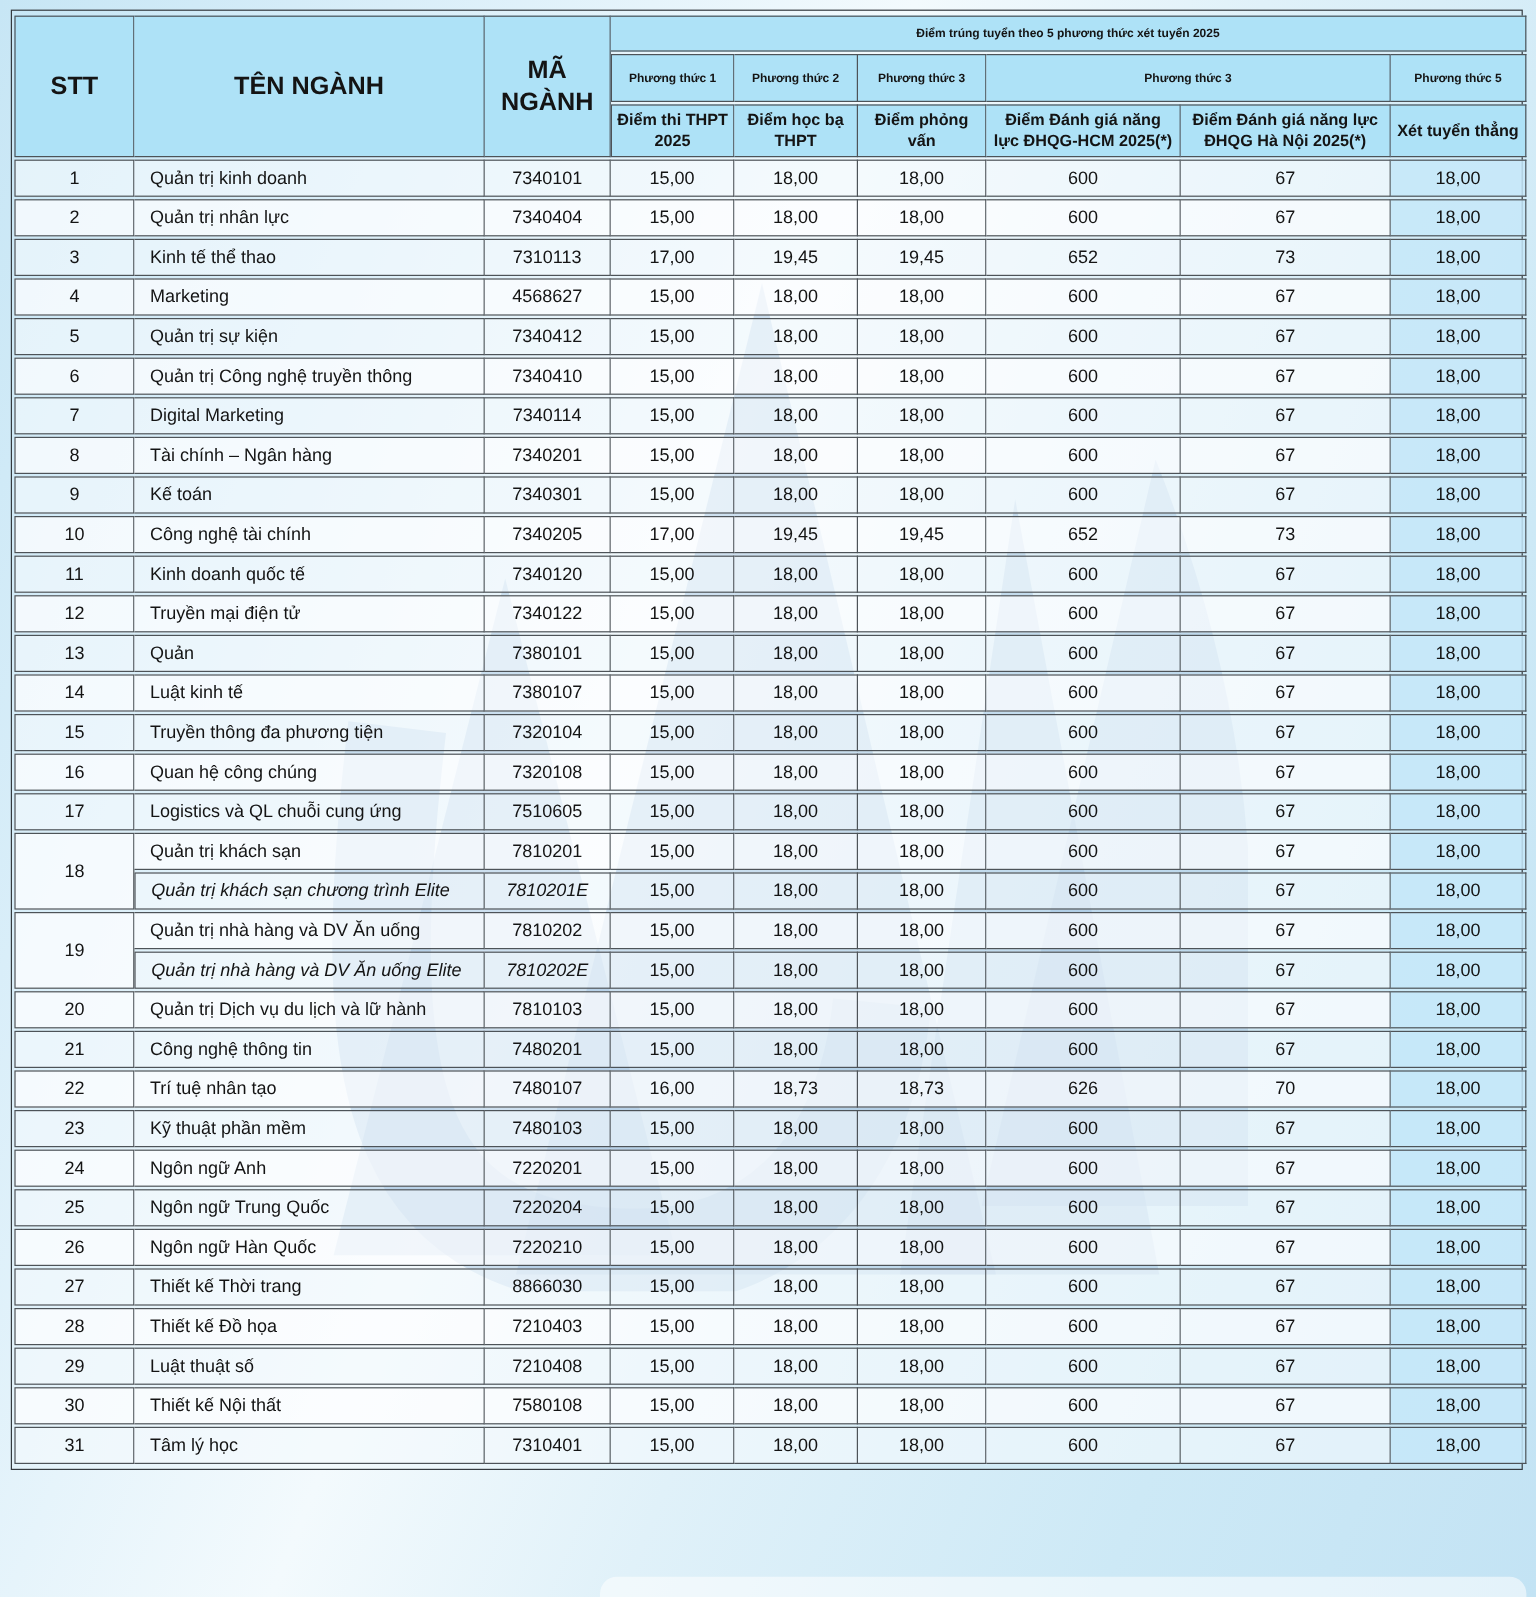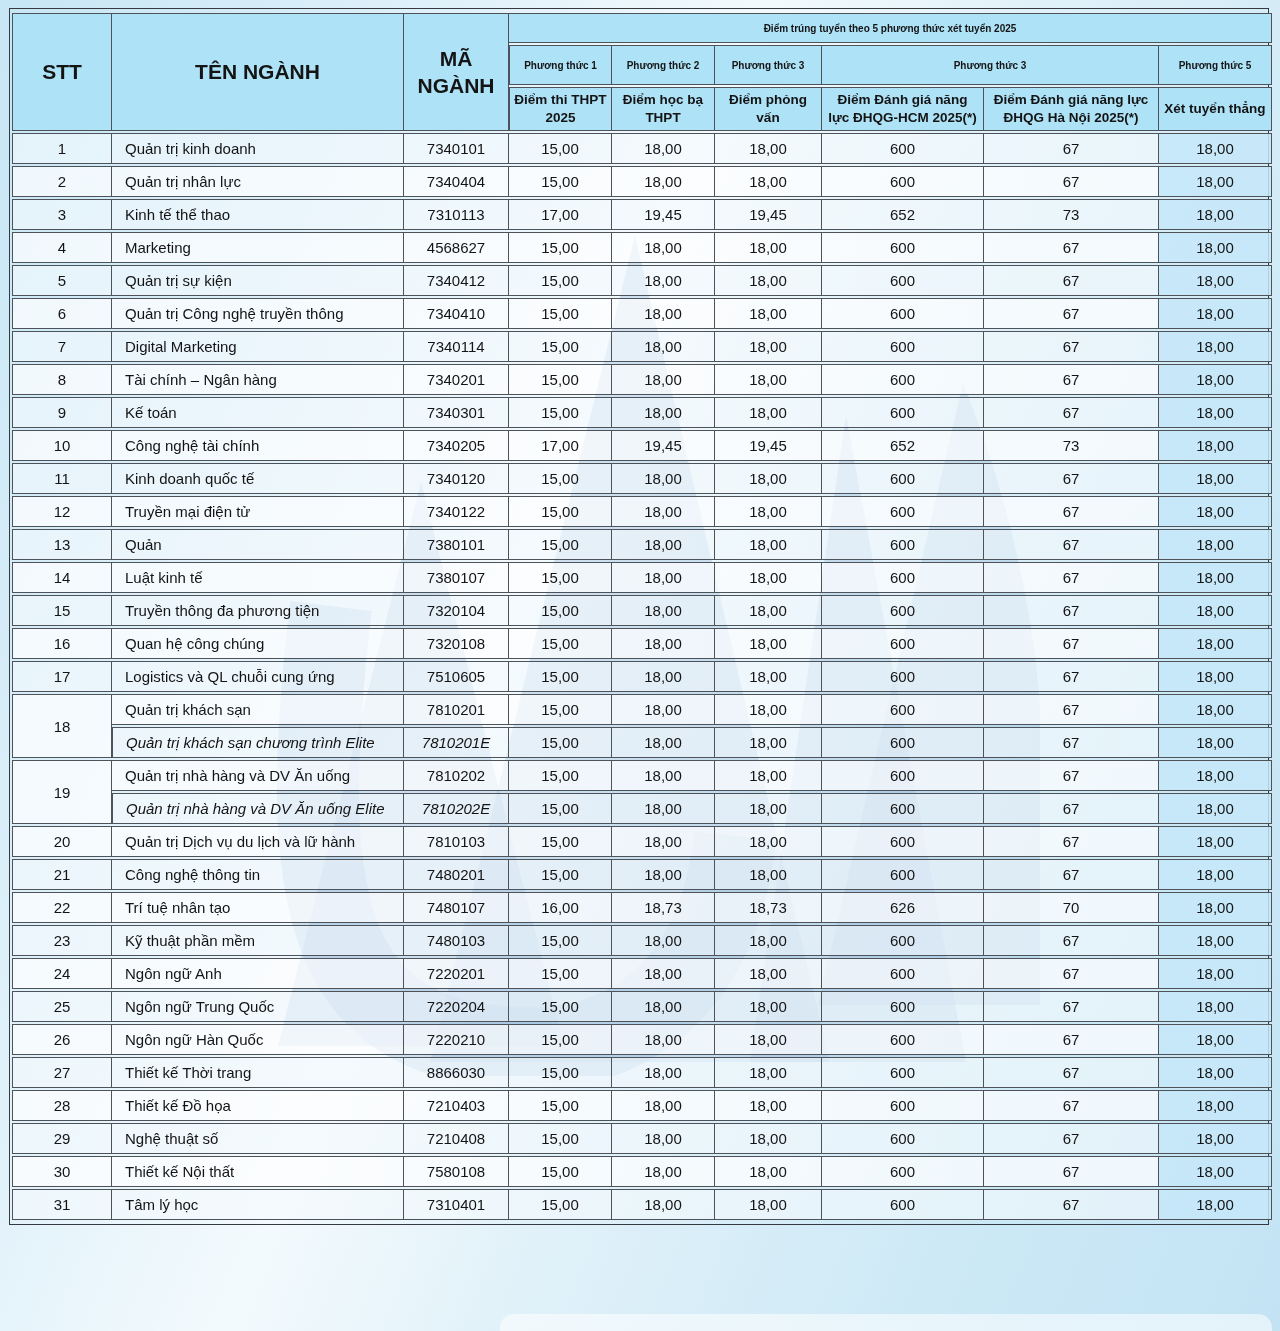--- a/index.html
+++ b/index.html
@@ -411,21 +411,21 @@
             <td class="cell c-code">7210403</td>
             <td class="cell c-score">15,00</td>
             <td class="cell c-score">18,00</td>
             <td class="cell c-score">18,00</td>
             <td class="cell c-score">600</td>
             <td class="cell c-score">67</td>
             <td class="c-pt5">18,00</td>
           </tr>
           <tr>
             <td class="cell c-stt">29</td>
-            <td class="cell c-name">Nghệ thuật số</td>
+            <td class="cell c-name">Luật thuật số</td>
             <td class="cell c-code">7210408</td>
             <td class="cell c-score">15,00</td>
             <td class="cell c-score">18,00</td>
             <td class="cell c-score">18,00</td>
             <td class="cell c-score">600</td>
             <td class="cell c-score">67</td>
             <td class="c-pt5">18,00</td>
           </tr>
           <tr>
             <td class="cell c-stt">30</td>

